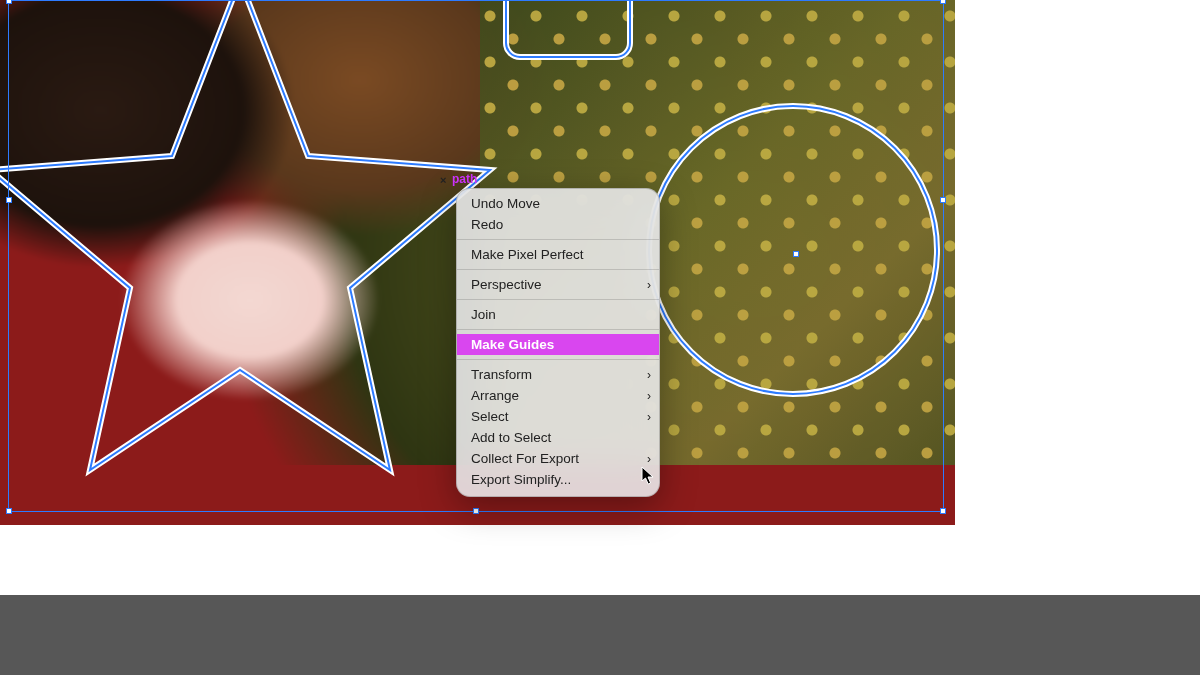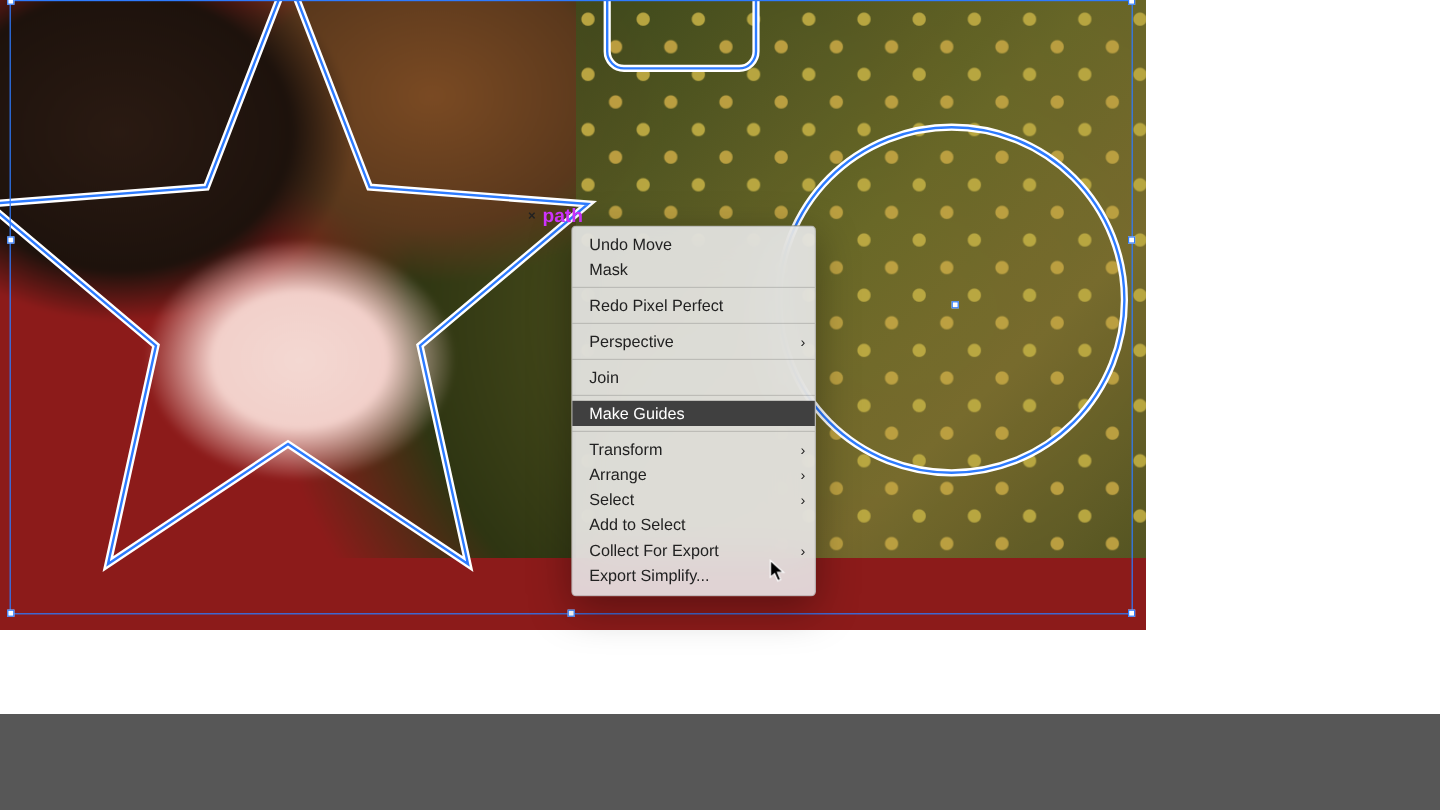--- a/index.html
+++ b/index.html
@@ -24,35 +24,35 @@
     radial-gradient(circle at 33px 33px,#caa83a 0 5px,rgba(0,0,0,0) 6px) 0 0/46px 46px,
     linear-gradient(135deg,#3a4817,#6d6a22 40%,#7e6e28 60%,#3b4418);
   opacity:.9;filter:blur(.6px) saturate(.9);}
 
 #bottom-bar{position:absolute;left:0;top:595px;width:1200px;height:80px;background:#575757;}
 
 
 .sel-box{position:absolute;border:1px solid #2d7bff;}
 .sel-box .h{position:absolute;width:6px;height:6px;background:#fff;border:1px solid #2d7bff;box-sizing:border-box;}
 .sel-box .h.mid{background:#fff;}
-.label{position:absolute;font-size:16px;color:#d033ff;font-weight:600;}
+.label{position:absolute;font-size:12px;color:#d033ff;font-weight:600;}
 
 
 .shape{position:absolute;}
 .shape svg{overflow:visible;}
 .shape .outer{fill:none;stroke:#2d7bff;stroke-width:2;}
 .shape .inner{fill:none;stroke:#fff;stroke-width:6;} 
 
 
-.ctx{position:absolute;top:188px;left:476px;width:202px;background:rgba(236,236,238,.88);backdrop-filter:blur(18px);
-  border:1px solid rgba(0,0,0,.18);border-radius:4px;box-shadow:0 10px 35px rgba(0,0,0,.35);padding:4px 0 6px;
+.ctx{position:absolute;top:188px;left:456px;width:202px;background:rgba(236,236,238,.88);backdrop-filter:blur(18px);
+  border:1px solid rgba(0,0,0,.18);border-radius:14px;box-shadow:0 10px 35px rgba(0,0,0,.35);padding:4px 0 6px;
   font-size:13.5px;color:#222;}
 .ctx .sep{height:1px;margin:4px 0;background:rgba(0,0,0,.14);} 
 .ctx .item{position:relative;padding:3px 24px 3px 14px;white-space:nowrap;cursor:default;}
-.ctx .item.hi{background:#404040;color:#fff;}
+.ctx .item.hi{background:#d946ef;color:#fff;font-weight:bold;}
 .ctx .item .chev{position:absolute;right:8px;top:4px;font-size:12px;}
 .cursor{position:absolute;width:14px;height:20px;pointer-events:none;}
 .cursor svg{display:block;}
 </style>
 </head>
 <body>
 
 <div id="stage">
 
   <div class="img-bg">
@@ -92,23 +92,23 @@
     <div class="h mid" style="top:196px;left:-3px"></div>
     <div class="h mid" style="top:196px;right:-3px"></div>
     <div class="h mid" style="bottom:-3px;left:464px"></div>
     <div class="h mid" style="top:250px;left:784px"></div>
   </div>
   <span class="label" style="top:172px;left:452px;">path</span>
   <span class="label" style="top:174px;left:440px;color:#222;font-size:11px;">×</span>
 
   <div class="ctx" id="ctx">
       <div class="item">Undo Move</div>
-      <div class="item">Mask</div>
+      <div class="item">Redo</div>
       <div class="sep"></div>
-      <div class="item">Redo Pixel Perfect</div>
+      <div class="item">Make Pixel Perfect</div>
       <div class="sep"></div>
       <div class="item">Perspective<span class="chev">›</span></div>
       <div class="sep"></div>
       <div class="item">Join</div>
       <div class="sep"></div>
       <div class="item hi">Make Guides</div>
       <div class="sep"></div>
       <div class="item">Transform<span class="chev">›</span></div>
       <div class="item">Arrange<span class="chev">›</span></div>
       <div class="item">Select<span class="chev">›</span></div>

